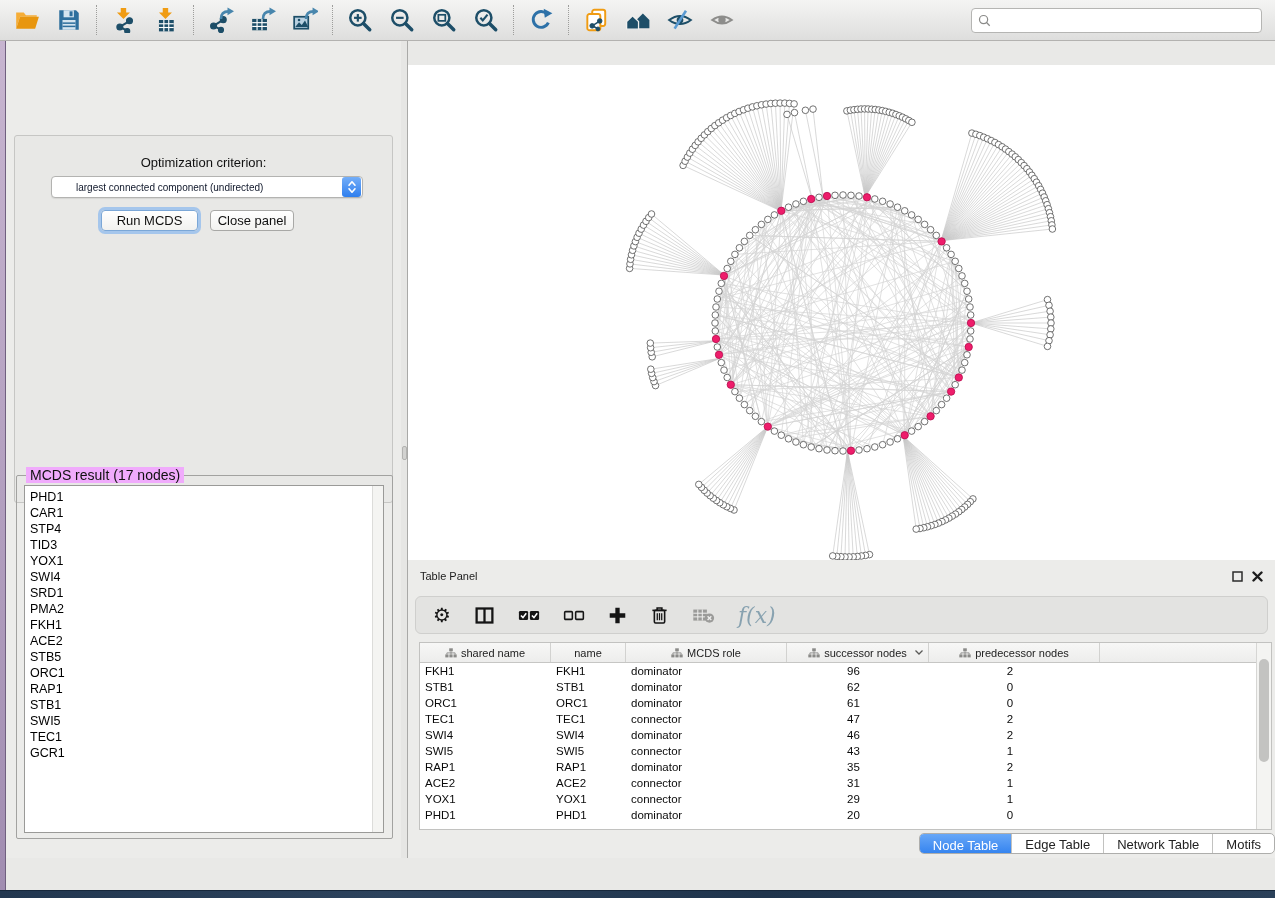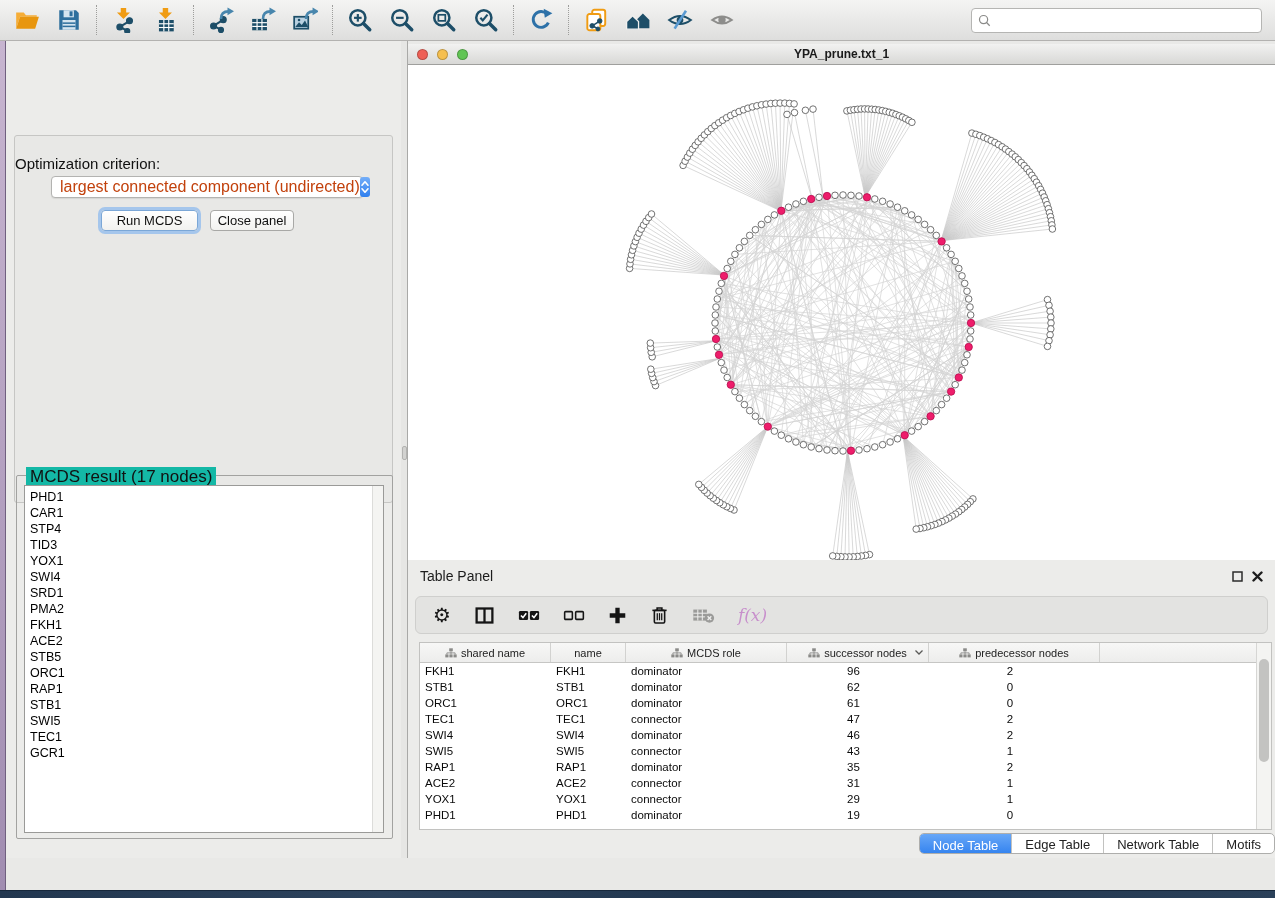--- a/index.html
+++ b/index.html
@@ -34,35 +34,35 @@
   .panel-icons svg { width:11px; height:11px; display:block; }
 
   .seg-tabs { display:inline-flex; border:1px solid #aeaeac; border-radius:5px; background:#fff; height:21px; overflow:hidden; }
   .seg-tab { font-size:13px; color:#222; padding:2px 13px 0; border-left:1px solid #c2c2c0; display:flex; align-items:center; height:100%; }
   .seg-tab:first-child { border-left:none; }
   .seg-tab.active { background:linear-gradient(#6aa9f8,#2e7fee); color:#fff; border-left-color:#2e7fee; border-radius:4px; margin:-1px; padding:2px 14px 0; height:23px; }
   #cp-tabs { position:absolute; left:0; top:73px; width:100%; display:flex; justify-content:center; }
 
   #cp-content { position:absolute; left:8px; top:94px; width:379px; height:368px;
     background:#e8e8e6; border:1px solid #c6c6c4; border-radius:3px; }
-  #opt-label { position:absolute; left:0; top:19px; width:100%; text-align:left; font-size:15px; color:#111; }
+  #opt-label { position:absolute; left:0; top:19px; width:100%; text-align:center; font-size:13px; color:#111; }
   #criterion-select { position:absolute; left:36px; top:40px; width:312px; height:22px; background:#fff;
     border:1px solid #b3b3b1; border-radius:4px; display:flex; align-items:center; box-shadow:0 1px 1px rgba(0,0,0,.08); }
-  #criterion-select .sel-text { flex:1; font-size:16px; color:#c2410c; padding-left:8px; white-space:nowrap; }
+  #criterion-select .sel-text { flex:1; font-size:10px; color:#0f172a; padding-left:24px; white-space:nowrap; }
   #criterion-select .stepper { width:19px; height:20px; margin-right:1px; border-radius:3px;
     background:linear-gradient(#74aef8,#2f7fee); display:flex; align-items:center; justify-content:center; }
   .cp-btn { position:absolute; top:74px; height:21px; background:linear-gradient(#ffffff,#f1f1ef);
     border:1px solid #a8a8a6; border-radius:4px; font-size:13px; color:#111;
     display:flex; align-items:center; justify-content:center; font-family:"Liberation Sans",sans-serif; }
   #run-btn { left:86px; width:97px; box-shadow:0 0 0 3px rgba(110,170,240,.55); border-color:#7ba7d7; }
   #closepanel-btn { left:195px; width:84px; }
 
   #mcds-group { position:absolute; left:10px; top:426px; width:377px; height:372px; }
   #mcds-border { position:absolute; left:0; top:8px; width:100%; height:364px; border:1px solid #a2a2a0; border-radius:2px; }
-  #mcds-legend { position:absolute; left:10px; top:0; background:#14b8a6; padding:0 4px; font-size:17px; color:#111; }
+  #mcds-legend { position:absolute; left:10px; top:0; background:#f0abfc; padding:0 4px; font-size:14px; color:#111; }
   #mcds-list { position:absolute; left:8px; top:18px; width:360px; height:348px; background:#fff;
     border:1px solid #9a9a98; overflow:hidden; }
   #mcds-items { position:absolute; left:5px; top:3px; }
   .mcds-item { font-size:12.5px; color:#000; line-height:16px; white-space:nowrap; }
   #mcds-scroll { position:absolute; right:0; top:0; width:11px; height:100%; background:#f4f4f2; border-left:1px solid #dcdcda; }
 
   
   #v-splitter { position:absolute; left:401px; top:41px; width:7px; height:817px; background:#e6e6e4; border-right:1px solid #a9a9a7; }
   #v-splitter .handle { position:absolute; left:1px; top:405px; width:5px; height:14px; background:#d2d2d0; border:1px solid #b2b2b0; border-radius:2px; }
 
@@ -70,28 +70,28 @@
   #net-pane { position:absolute; left:408px; top:41px; width:867px; height:519px; }
   #net-titlebar { position:absolute; left:0; top:3px; width:100%; height:21px;
     background:linear-gradient(#f2f2f1,#d8d8d6); border-bottom:1px solid #9f9f9d; display:flex; align-items:center; }
   .tl { width:11px; height:11px; border-radius:50%; margin-left:9px; }
   #net-title { position:absolute; width:100%; text-align:center; font-size:12px; font-weight:600; color:#1a1a1a; }
   #net-canvas { position:absolute; left:0; top:24px; width:867px; height:495px; background:#fff; overflow:hidden; }
 
   
   #table-panel { position:absolute; left:408px; top:560px; width:867px; height:298px; background:#ececea; }
   #tp-header { position:absolute; left:0; top:6px; width:100%; height:20px; display:flex; align-items:center; padding:0 12px; }
-  #tp-title { font-size:14px; color:#1c1c1c; }
+  #tp-title { font-size:11px; color:#1c1c1c; }
   #tp-toolbar { position:absolute; left:7px; top:36px; width:853px; height:38px; background:#e3e3e1;
     border:1px solid #cfcfcd; border-radius:6px; display:flex; align-items:center; gap:23px; padding-left:17px; }
   .tpt-icon { display:flex; align-items:center; justify-content:center; height:24px; }
   .tpt-icon svg { display:block; }
   .tpt-icon.dim { opacity:.42; }
   .gear-glyph { font-size:20px; color:#151515; line-height:20px; font-family:"DejaVu Sans",sans-serif; }
-  .fx-glyph { font-family:"DejaVu Serif",serif; font-style:italic; font-size:17px; color:#a21caf; }
+  .fx-glyph { font-family:"DejaVu Serif",serif; font-style:italic; font-size:22px; color:#0c4a6e; }
 
   #tbl-container { position:absolute; left:11px; top:82px; width:853px; height:188px; background:#fff; border:1px solid #c2c2c0; }
   #tbl-header { display:flex; height:20px; background:linear-gradient(#f7f7f6,#ededec); border-bottom:1px solid #c6c6c4; }
   .th { position:relative; display:flex; align-items:center; justify-content:center; gap:4px;
     font-size:11px; color:#222; border-right:1px solid #d2d2d0; overflow:hidden; white-space:nowrap; }
   .th .sort { position:absolute; right:5px; }
   .tr { display:flex; height:16px; align-items:center; }
   .td { font-size:11.5px; color:#0a0a0a; padding:0 14px 0 5px; white-space:nowrap; overflow:hidden; }
   .td.num { text-align:center; }
   #tbl-scroll { position:absolute; right:0; top:0; width:15px; height:100%; background:#f4f4f2; border-left:1px solid #d6d6d4; }
@@ -338,26 +338,20 @@
         <div id="mcds-scroll"></div>
       </div>
     </div>
   </div>
 
   <div id="v-splitter">
       <div class="handle"></div>
     </div>
 
   <div id="net-pane">
-    <div id="net-titlebar">
-      <span class="tl" style="background: rgb(238, 96, 86); border: 1px solid rgba(0, 0, 0, 0.22);"></span>
-      <span class="tl" style="background: rgb(245, 191, 79); border: 1px solid rgba(0, 0, 0, 0.22);"></span>
-      <span class="tl" style="background: rgb(97, 197, 84); border: 1px solid rgba(0, 0, 0, 0.22);"></span>
-      <span id="net-title">YPA_prune.txt_1</span>
-    </div>
     <div id="net-canvas"><svg width="867" height="495" viewBox="0 0 867 495" style="background:#ffffff">
      <g stroke="#b0b0b0" stroke-width="0.7" opacity="0.55">
             <line x1="563.0" y1="258.0" x2="554.0" y2="305.1"></line>
             <line x1="563.0" y1="258.0" x2="387.9" y2="139.0"></line>
             <line x1="563.0" y1="258.0" x2="308.0" y2="242.0"></line>
             <line x1="563.0" y1="258.0" x2="331.4" y2="333.2"></line>
             <line x1="563.0" y1="258.0" x2="311.0" y2="289.8"></line>
             <line x1="563.0" y1="258.0" x2="451.0" y2="385.0"></line>
             <line x1="563.0" y1="258.0" x2="313.3" y2="218.4"></line>
             <line x1="563.0" y1="258.0" x2="411.0" y2="132.3"></line>
@@ -1223,21 +1217,21 @@
             <div class="td" style="width: 131px;">YOX1</div>
             <div class="td" style="width: 75px;">YOX1</div>
             <div class="td" style="width: 161px;">connector</div>
             <div class="td num" style="width: 142px;">29</div>
             <div class="td num" style="width: 171px;">1</div>
           </div>
           <div class="tr">
             <div class="td" style="width: 131px;">PHD1</div>
             <div class="td" style="width: 75px;">PHD1</div>
             <div class="td" style="width: 161px;">dominator</div>
-            <div class="td num" style="width: 142px;">19</div>
+            <div class="td num" style="width: 142px;">20</div>
             <div class="td num" style="width: 171px;">0</div>
           </div>
         </div>
       <div id="tbl-scroll">
           <div id="tbl-thumb"></div>
         </div>
     </div>
     <div id="tp-tabs">
       <span class="seg-tabs" id="tp-seg">
           <span class="seg-tab active">Node Table</span>

